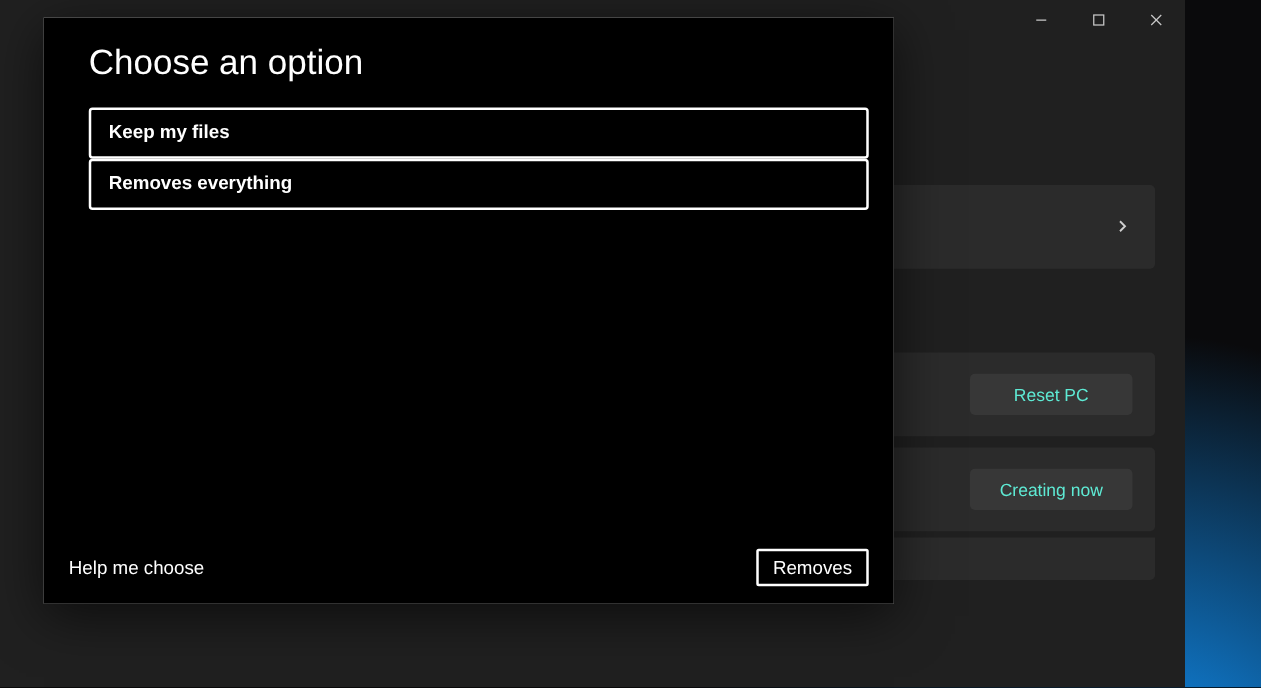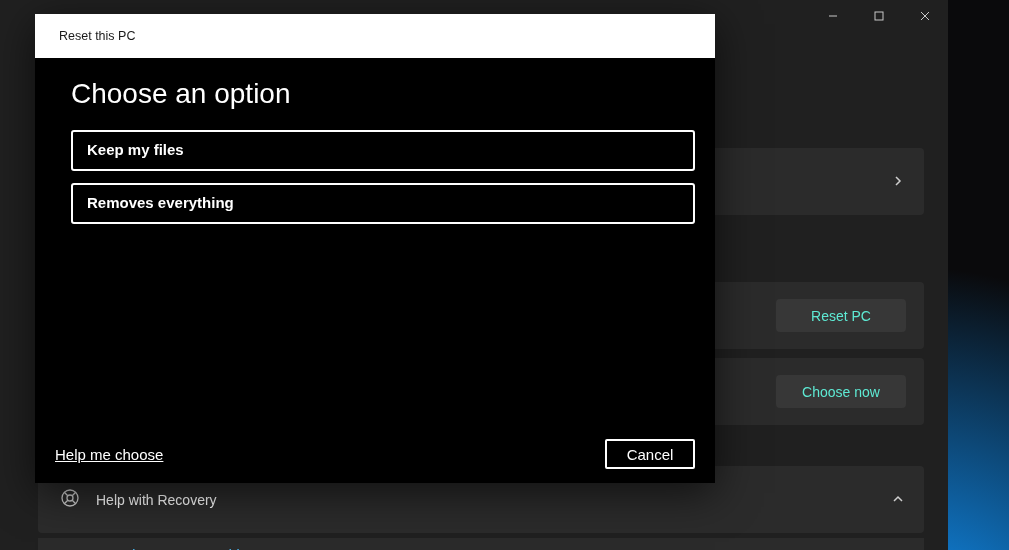--- a/index.html
+++ b/index.html
@@ -76,30 +76,30 @@
   .dialog-body {
     flex: 1; background: #000000; color:#fff;
     padding: 20px 20px 16px 36px;
     position: relative;
   }
   .dialog-heading {
     font-size: 28px; font-weight: 350; margin-bottom: 20px;
   }
   .option {
     border: 2px solid #fff; border-radius: 3px;
-    padding: 9px 14px 11px 14px; margin-bottom: 12px;
+    padding: 9px 14px 11px 14px; 
     cursor: pointer;
   }
   .option-title { font-weight: 600; font-size: 15px; }
   .option-desc  { font-size: 15px; font-weight: 400; }
   .dialog-footer {
     position: absolute; left: 20px; right: 20px; bottom: 14px;
     display:flex; align-items:center; justify-content: space-between;
   }
-  .linkish { color:#fff; text-decoration: underline; font-size: 15px; cursor:pointer; }
+  .linkish { color:#fff; font-size: 15px; cursor:pointer; }
   .cancel-btn {
     width: 90px; height: 30px;
     background: transparent; color:#fff;
     border: 2px solid #fff; border-radius: 2px;
     font-size: 15px; cursor:pointer;
   }
 </style>
 </head>
 <body>
 
@@ -132,65 +132,42 @@
               <polyline points="4,2 8,6 4,10" stroke="#cfcfcf" stroke-width="1.5"></polyline>
             </svg>
         </span>
       </div>
 
       <div class="card tall2">
         <button class="btn">Reset PC</button>
       </div>
 
       <div class="card tall3">
-        <button class="btn">Choose now</button>
+        <button class="btn">Creating now</button>
       </div>
 
-      <div class="card tall4">
-        <div class="help-row">
-          <span class="help-icon">
-            <svg width="20" height="20" viewBox="0 0 20 20" fill="none">
-              <circle cx="10" cy="10" r="8" stroke="#cfcfcf" stroke-width="1.3"></circle>
-              <circle cx="10" cy="10" r="3" stroke="#cfcfcf" stroke-width="1.3"></circle>
-              <line x1="4" y1="4" x2="7.8" y2="7.8" stroke="#cfcfcf" stroke-width="1.3"></line>
-              <line x1="16" y1="4" x2="12.2" y2="7.8" stroke="#cfcfcf" stroke-width="1.3"></line>
-              <line x1="4" y1="16" x2="7.8" y2="12.2" stroke="#cfcfcf" stroke-width="1.3"></line>
-              <line x1="16" y1="16" x2="12.2" y2="12.2" stroke="#cfcfcf" stroke-width="1.3"></line>
-            </svg>
-          </span>
-          <span>Help with Recovery</span>
-        </div>
-        <span class="chev">
-          <svg width="12" height="12" viewBox="0 0 12 12" fill="none">
-              <polyline points="2,8 6,4 10,8" stroke="#cfcfcf" stroke-width="1.5"></polyline>
-            </svg>
-        </span>
-      </div>
 
       <div class="card tall5 sublink-card">
         <span class="help-link">Creating a recovery drive</span>
       </div>
     </div>
   </div>
 
   <div class="dialog">
-    <div class="dialog-title">
-      <span>Reset this PC</span>
-    </div>
     <div class="dialog-body">
       <div class="dialog-heading">Choose an option</div>
 
       <div class="option">
         <div class="option-title">Keep my files</div>
       </div>
 
       <div class="option">
         <div class="option-title">Removes everything</div>
       </div>
 
       <div class="dialog-footer">
         <span class="linkish">Help me choose</span>
-        <button class="cancel-btn">Cancel</button>
+        <button class="cancel-btn">Removes</button>
       </div>
     </div>
   </div>
 
 </div>
 
 </body></html>

